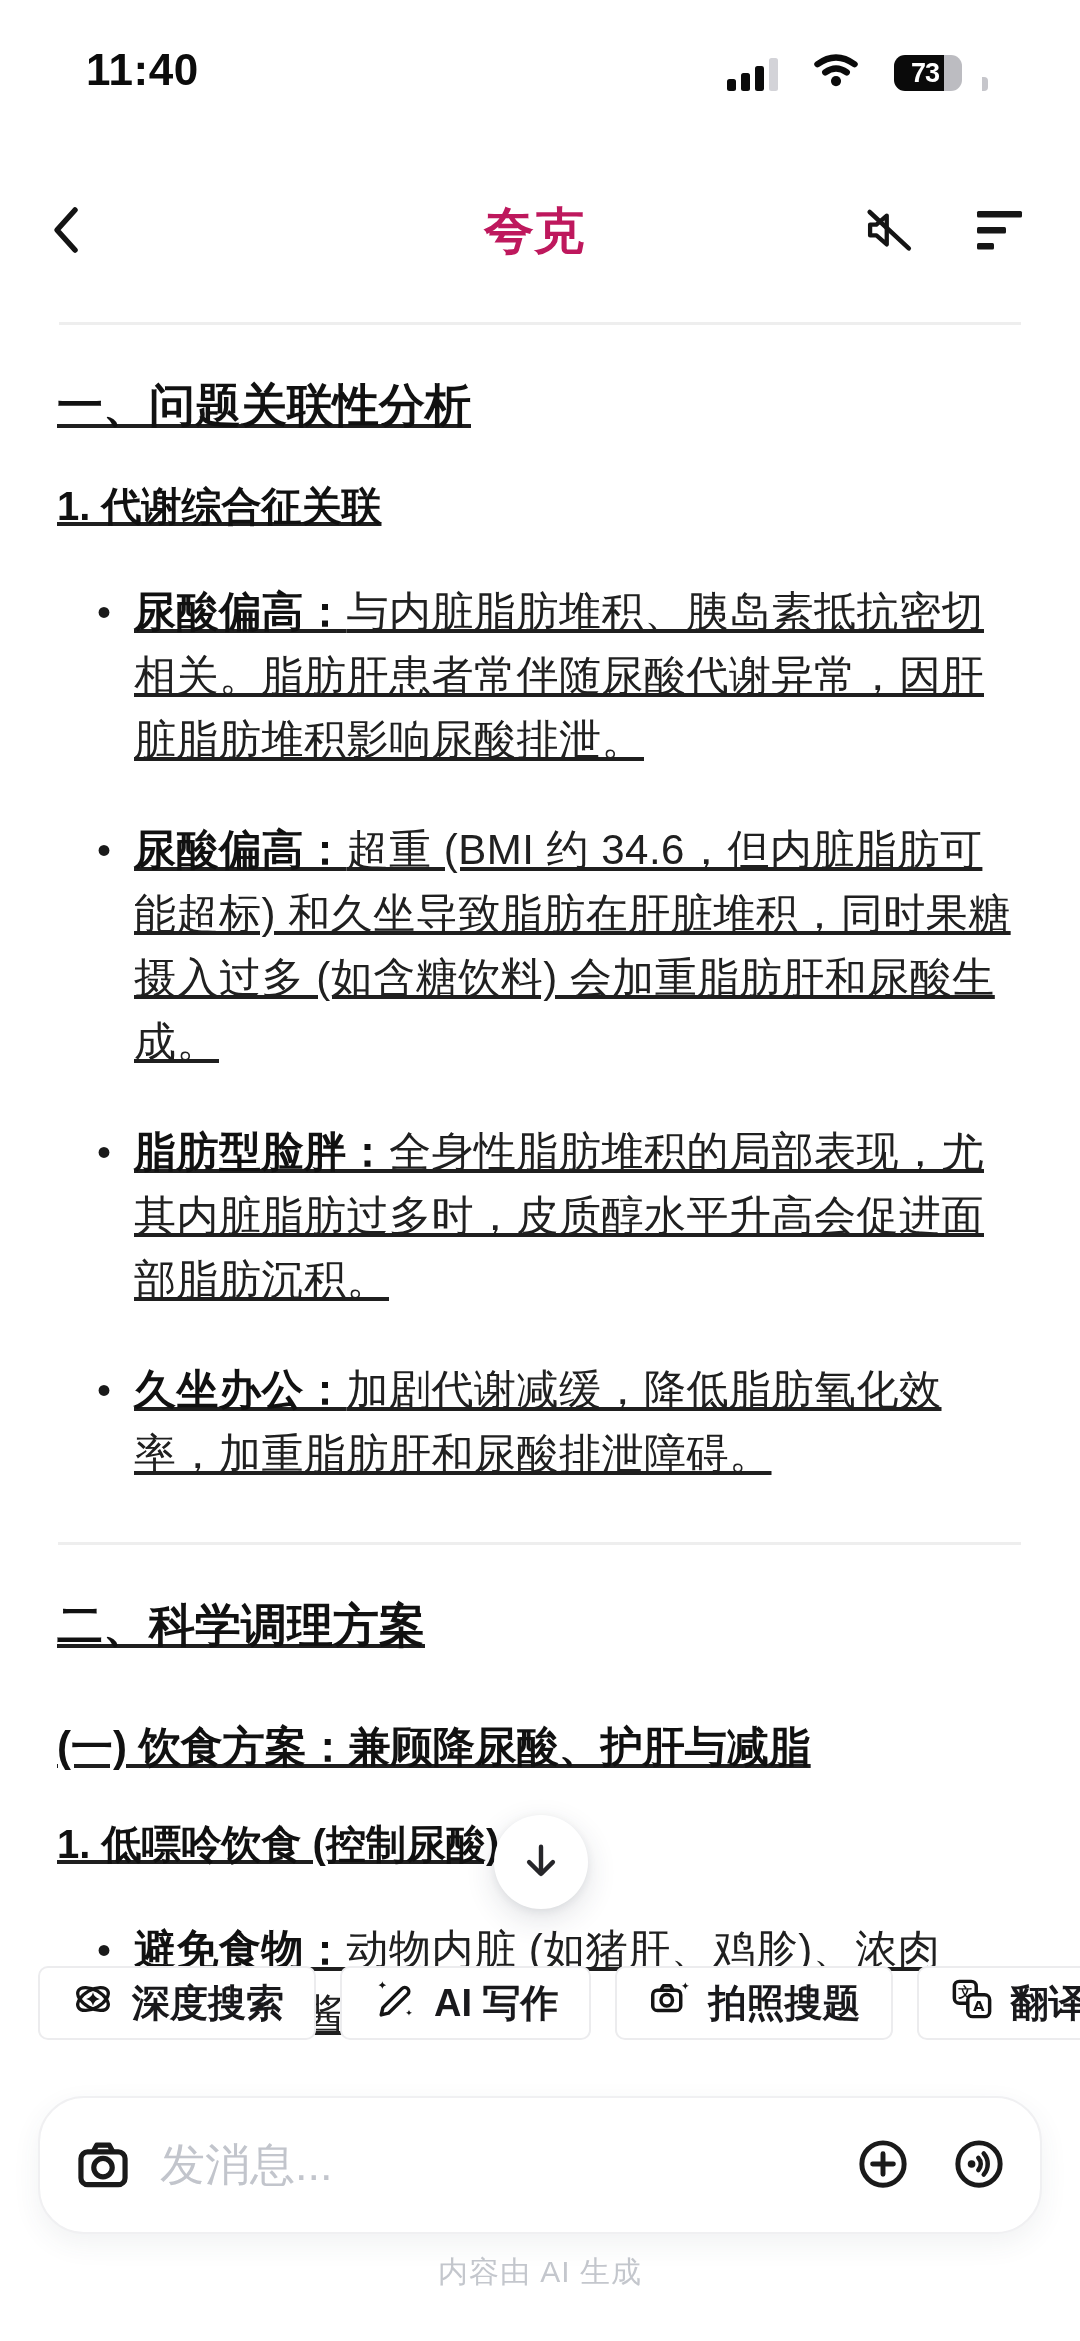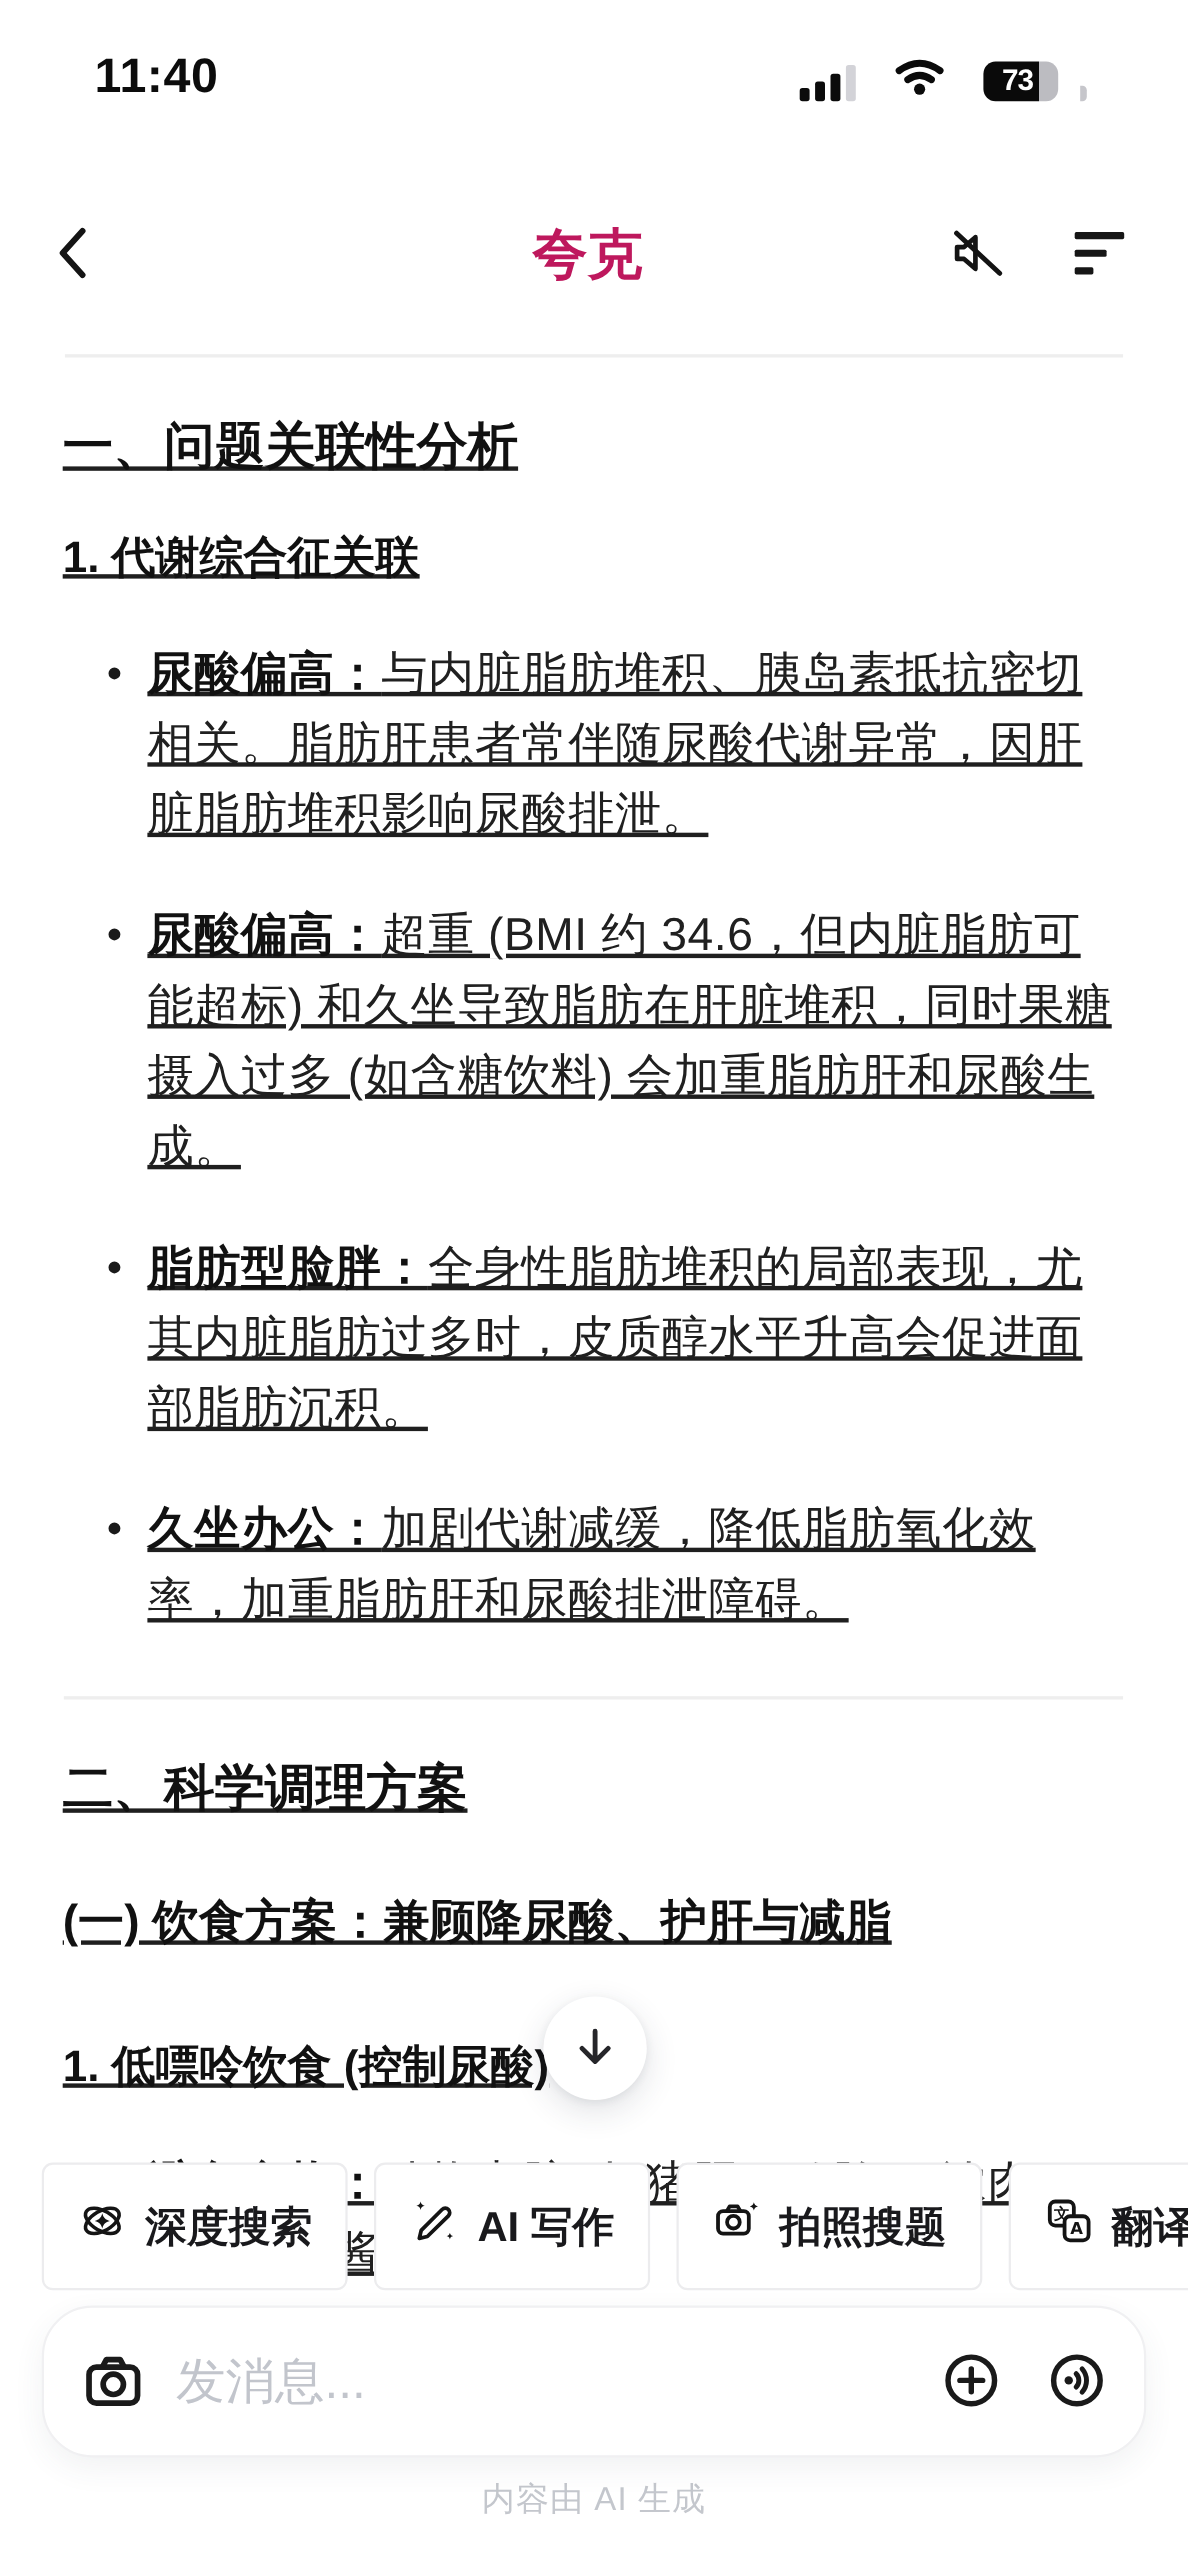--- a/index.html
+++ b/index.html
@@ -39,21 +39,21 @@
   .back-btn { margin-left:48px; z-index:2; }
   .nav-right { position:absolute; right:56px; display:flex; align-items:center; gap:58px; z-index:2; }
   .divider { border:none; height:3px; background:#eeeeee; margin:0 59px; }
   .top-divider { margin-top:58px; }
 
   
   .content { padding:0 58px 0 57px;text-decoration:underline; }
   .h2 { font-size:46px; font-weight:700; color:#111; line-height:1.25; margin-top:52px; }
   .h3num { font-size:40px; font-weight:700; color:#111; margin-top:44px; }
   .h3paren { font-size:42px; font-weight:700; color:#111; margin-top:66px; line-height:1.3; }
-  .h4 { font-size:40px; font-weight:700; color:#111; margin-top:76px; }
+  .h4 { font-size:40px; font-weight:700; color:#111; margin-top:42px; }
   ul.bullets { list-style:none; margin-top:46px; }
   ul.bullets li {
     position:relative; padding-left:77px; font-size:42px; line-height:64px;
     color:#202020; margin-bottom:46px; letter-spacing:.5px;
   }
   ul.bullets li:last-child { margin-bottom:0; }
   ul.bullets li::before {
     content:"•"; position:absolute; left:40px; top:0; font-size:40px; color:#1a1a1a;
   }
   ul.bullets b { font-weight:700; color:#111; }
@@ -66,21 +66,21 @@
     box-shadow:0 10px 30px rgba(40,50,70,.14), 0 2px 8px rgba(40,50,70,.08);
     display:flex; align-items:center; justify-content:center; z-index:5;
   }
 
   
   .quick-actions {
     position:absolute; left:38px; top:1966px; right:-200px; height:94px;
     display:flex; gap:24px; z-index:4;
   }
   .chip {
-    display:flex; align-items:center; gap:16px; padding:0 30px; height:116px;
+    display:flex; align-items:center; gap:16px; padding:0 30px; height:74px;
     background:#fff; border:2.5px solid #ececee; border-radius:10px; cursor:pointer;
     font-size:38px; font-weight:600; color:#19191c; white-space:nowrap; flex:0 0 auto;
   }
 
   
   .composer {
     position:absolute; left:38px; top:2096px; width:1004px; height:138px;
     background:#fff; border:2px solid #f0f0f2; border-radius:46px;
     box-shadow:0 10px 28px rgba(60,70,90,.07);
     display:flex; align-items:center; padding:0 34px 0 36px; z-index:4;

